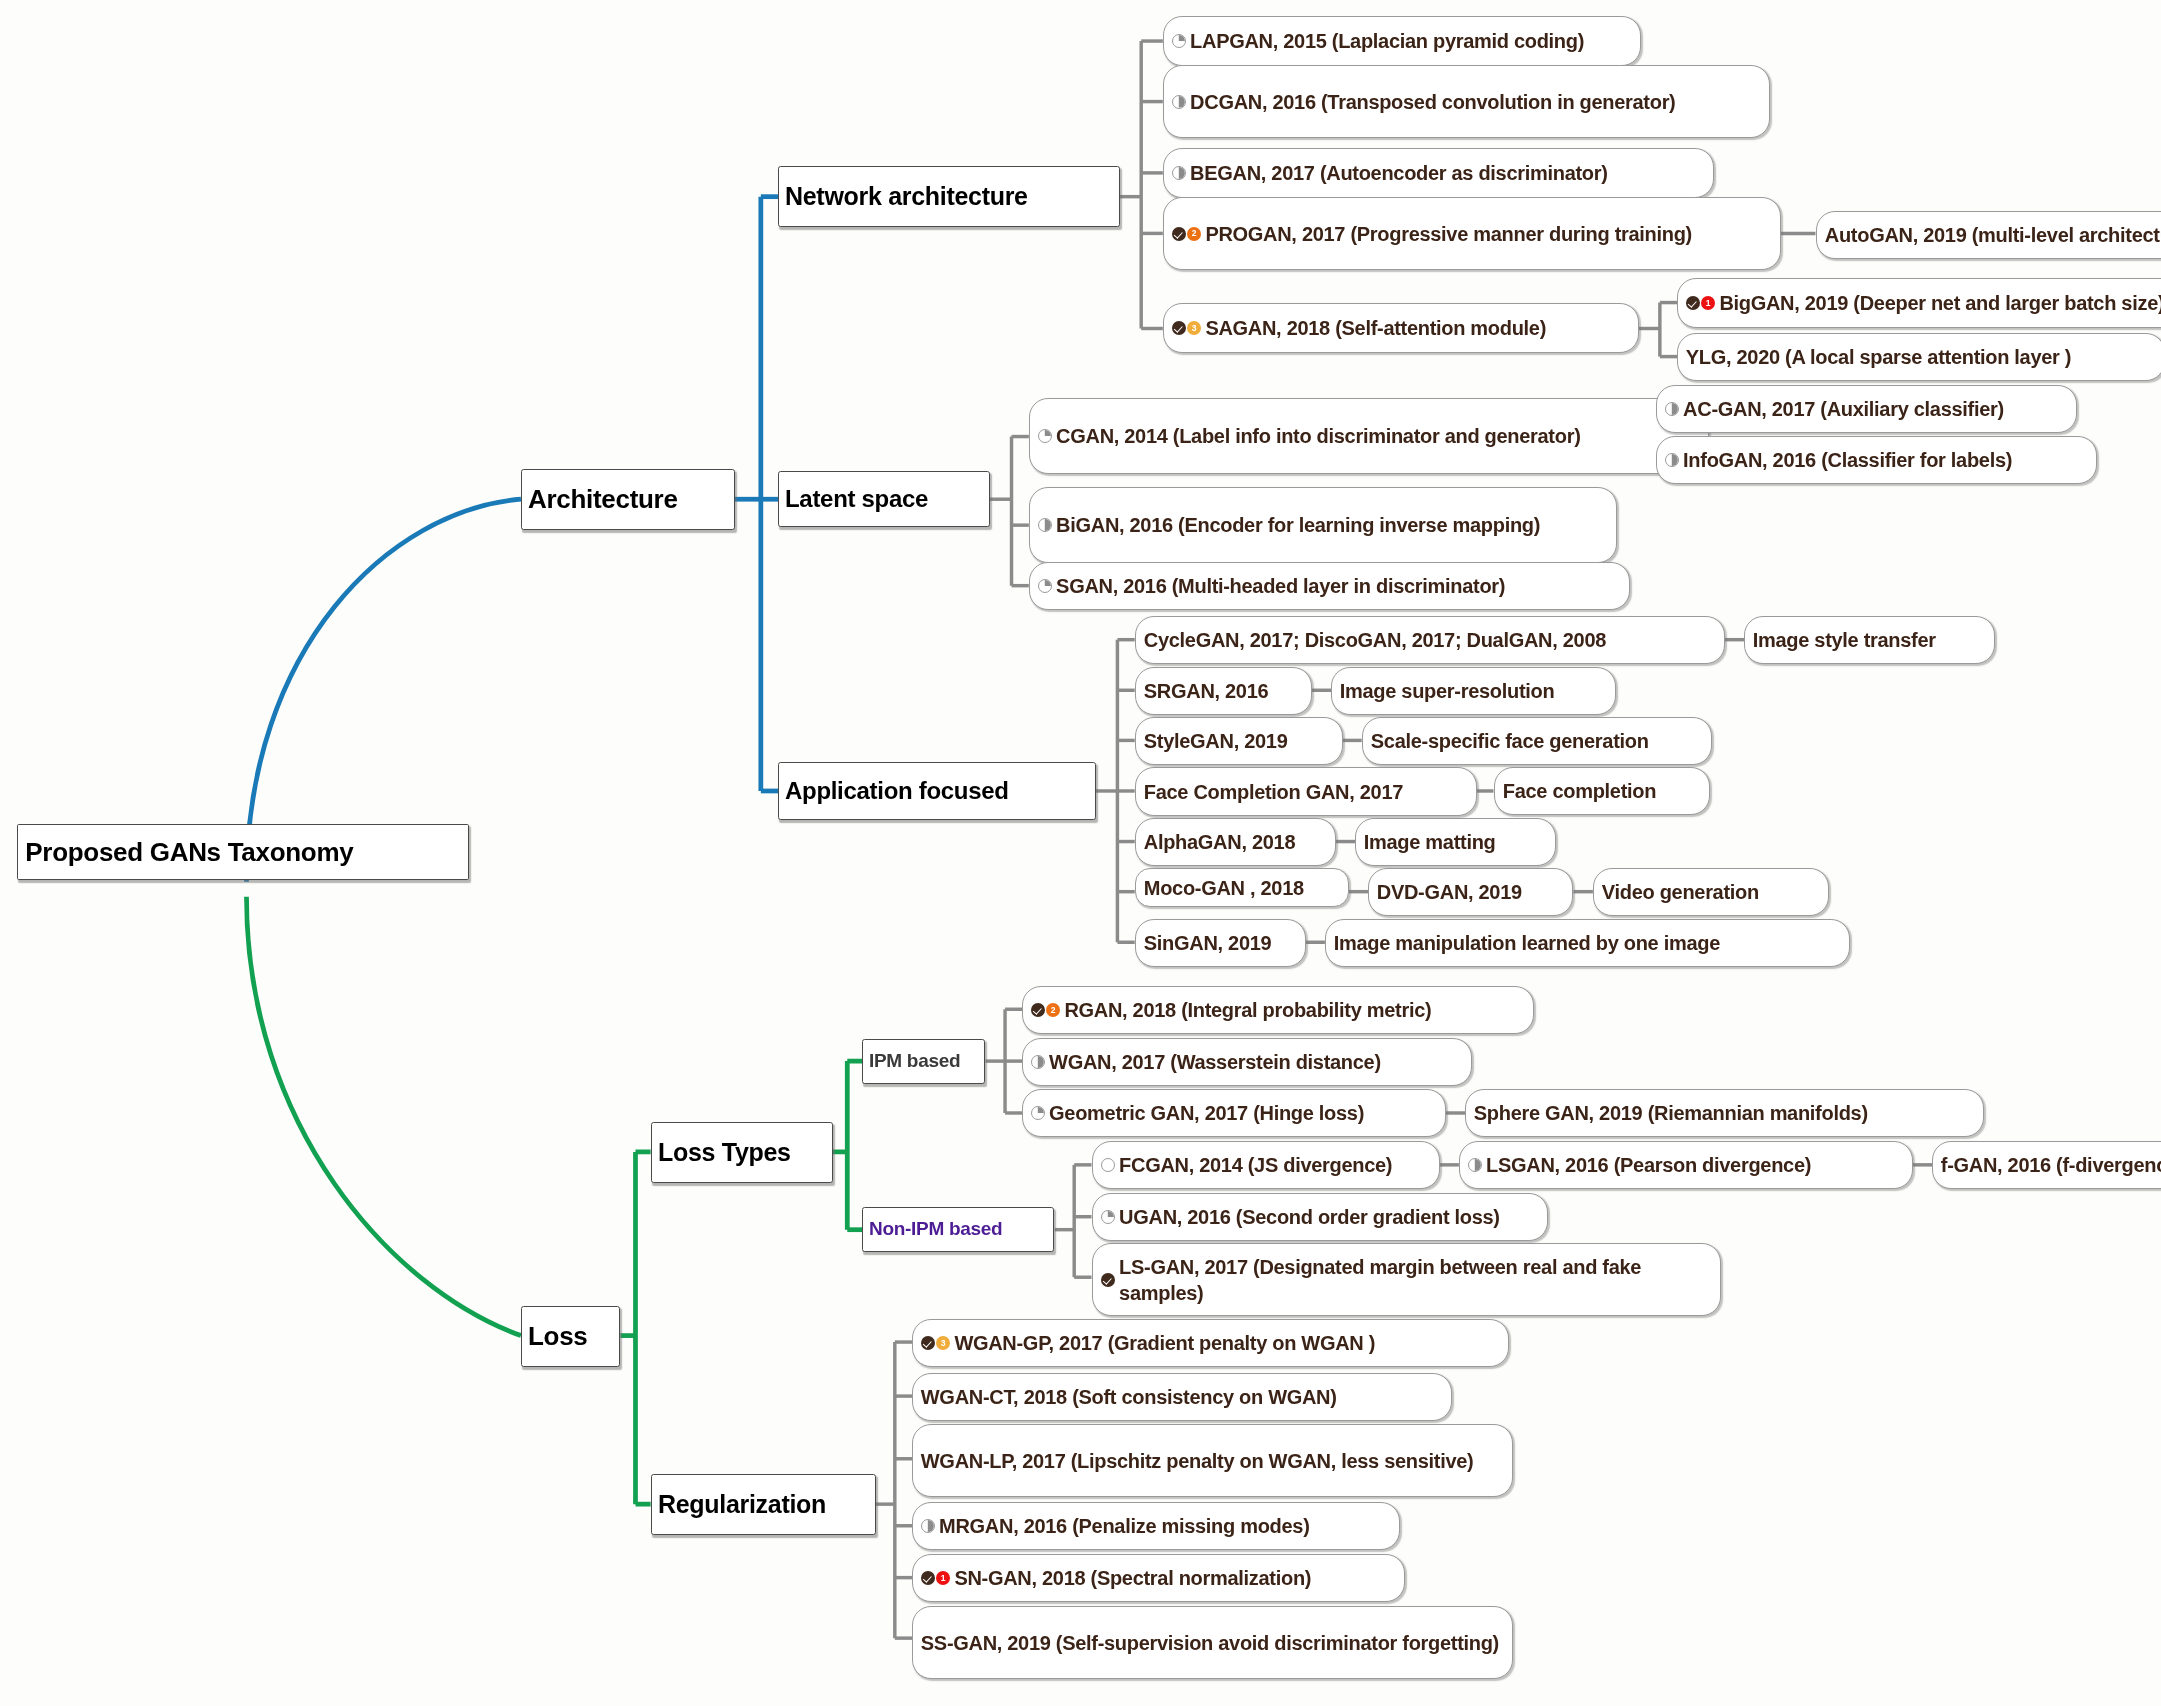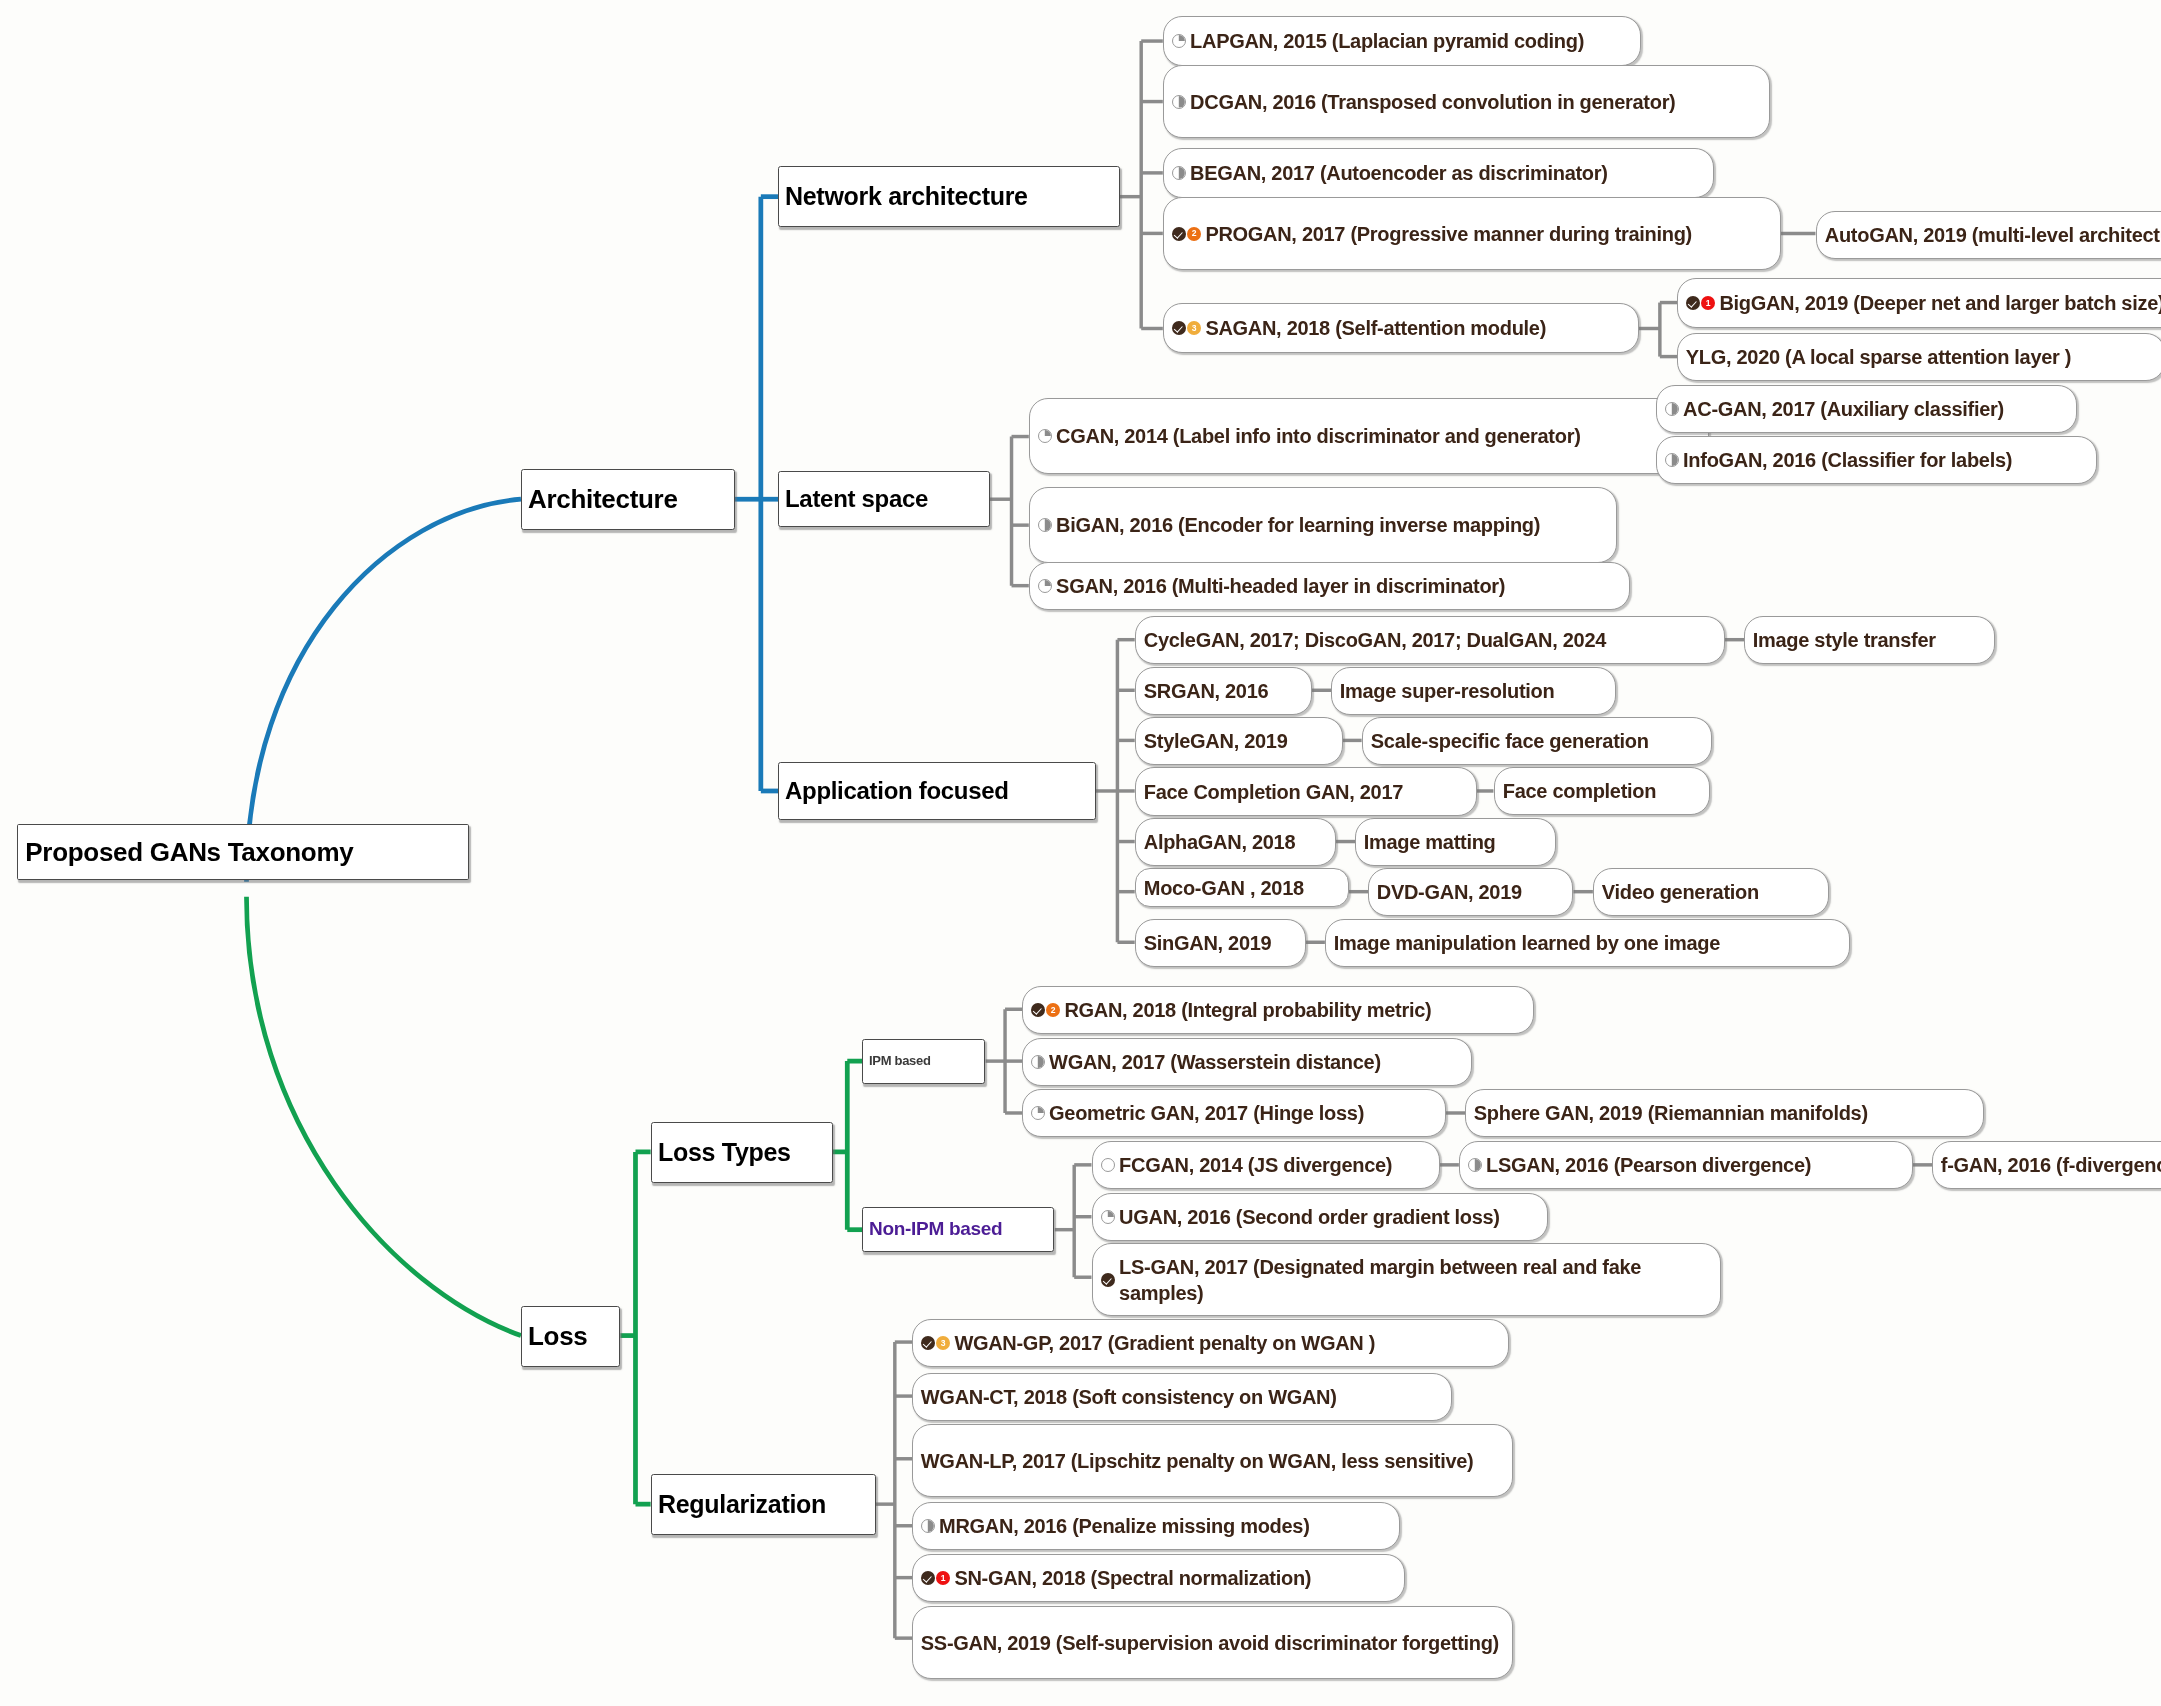--- a/index.html
+++ b/index.html
@@ -203,21 +203,21 @@
   </div>
 
   <div class="node branch" style="left:651px;top:1122px;width:182px;height:61px;font-size:25px;">
     <span class="lbl">Loss Types</span>
   </div>
 
   <div class="node branch" style="left:651px;top:1474px;width:225px;height:61px;font-size:25px;">
     <span class="lbl">Regularization</span>
   </div>
 
-  <div class="node branch" style="left:862px;top:1039px;width:123px;height:45px;font-size:13px;color:#3a3a3a;">
+  <div class="node branch" style="left:862px;top:1039px;width:123px;height:45px;font-size:19px;color:#3a3a3a;">
     <span class="lbl">IPM based</span>
   </div>
 
   <div class="node branch" style="left:862px;top:1207px;width:192px;height:45px;font-size:19px;color:#4c1d95;">
     <span class="lbl">Non-IPM based</span>
   </div>
 
   <div class="node leaf" style="left:1163px;top:16px;width:478px;height:50px;">
     <span class="icons">
       <span class="ico ico-pie pie-25"><span class="fill"></span></span>
@@ -300,21 +300,21 @@
   </div>
 
   <div class="node leaf" style="left:1029px;top:562px;width:601px;height:48px;">
     <span class="icons">
       <span class="ico ico-pie pie-25"><span class="fill"></span></span>
     </span>
     <span class="txt">SGAN, 2016 (Multi-headed layer in discriminator)</span>
   </div>
 
   <div class="node leaf" style="left:1135px;top:616px;width:590px;height:48px;">
-    <span class="txt">CycleGAN, 2017; DiscoGAN, 2017; DualGAN, 2024</span>
+    <span class="txt">CycleGAN, 2017; DiscoGAN, 2017; DualGAN, 2008</span>
   </div>
   <div class="node leaf" style="left:1744px;top:616px;width:251px;height:48px;">
     <span class="txt">Image style transfer</span>
   </div>
 
   <div class="node leaf" style="left:1135px;top:667px;width:177px;height:48px;">
     <span class="txt">SRGAN, 2016</span>
   </div>
   <div class="node leaf" style="left:1331px;top:667px;width:285px;height:48px;">
     <span class="txt">Image super-resolution</span>

